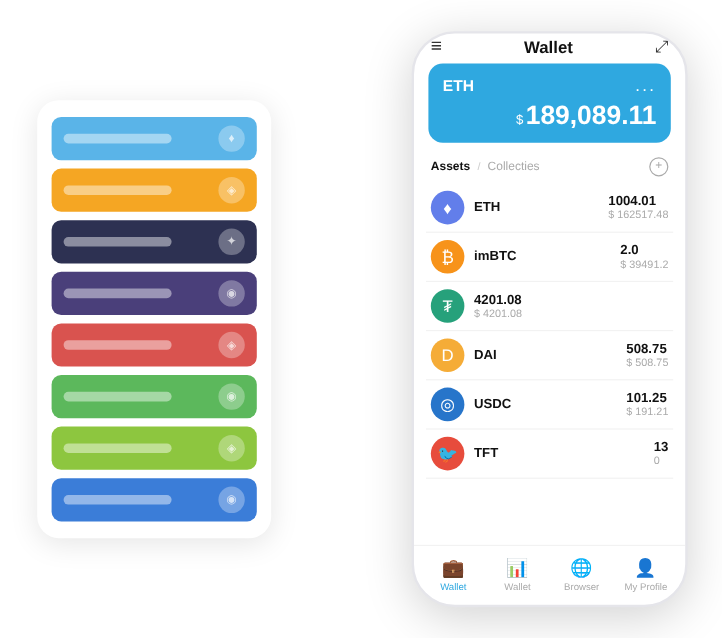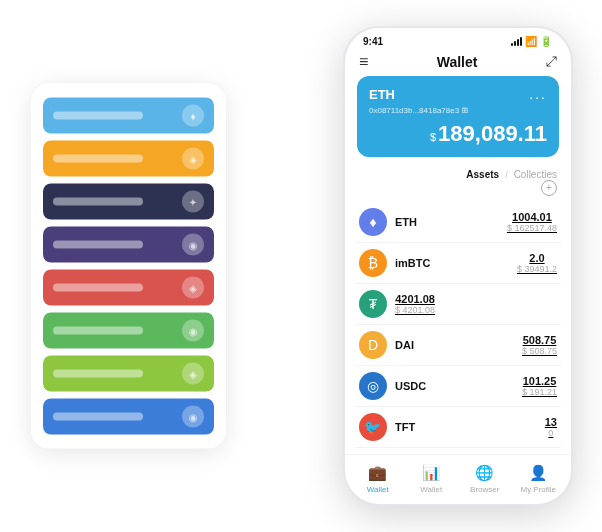--- a/index.html
+++ b/index.html
@@ -174,24 +174,23 @@
     .eth-card-currency {
       font-size: 11px;
       font-weight: 400;
       margin-right: 2px;
     }
 
     
     .assets-header {
       display: flex;
       justify-content: space-between;
-      align-items: flex-end;
+      align-items: center;
       padding: 4px 14px 6px;
       flex-shrink: 0;
-      flex-direction: column;
     }
 
     .assets-tabs {
       display: flex;
       gap: 6px;
       align-items: center;
       font-size: 10px;
     }
 
     .assets-tab-active {
@@ -248,22 +247,21 @@
     }
 
     .asset-name {
       font-size: 11px;
       font-weight: 600;
       color: #111;
       flex: 1;
     }
 
     .asset-amounts {
-      text-align: center;
-      text-decoration: underline;
+      text-align: left;
     }
 
     .asset-amount {
       font-size: 11px;
       font-weight: 600;
       color: #111;
     }
 
     .asset-usd {
       font-size: 9px;
@@ -359,46 +357,32 @@
     <div class="stack-card-icon">◈</div>
   </div>
       <div class="stack-card" style="background: rgb(59, 125, 216);">
     <div class="stack-card-label"></div>
     <div class="stack-card-icon">◉</div>
   </div>
     </div>
 
   <div class="phone">
 
-    <div class="status-bar">
-      <span>9:41</span>
-      <div class="status-icons">
-        <div class="signal-bars">
-          <div class="signal-bar" style="height:3px"></div>
-          <div class="signal-bar" style="height:5px"></div>
-          <div class="signal-bar" style="height:7px"></div>
-          <div class="signal-bar" style="height:9px"></div>
-        </div>
-        <span style="font-size:10px;">📶</span>
-        <span style="font-size:10px;">🔋</span>
-      </div>
-    </div>
 
     <div class="top-nav">
       <span class="hamburger-icon">≡</span>
       <span class="nav-title">Wallet</span>
       <span class="expand-icon">⤢</span>
     </div>
 
     <div class="eth-card">
       <div class="eth-card-top">
         <span class="eth-card-name">ETH</span>
         <span class="eth-card-dots">...</span>
       </div>
-      <div class="eth-card-address">0x08711d3b...8418a78e3  ⊞</div>
       <div class="eth-card-balance">
         <span class="eth-card-currency">$</span><span>189,089.11</span>
       </div>
     </div>
 
     <div class="assets-header">
       <div class="assets-tabs">
         <span class="assets-tab-active">Assets</span>
         <span class="assets-tab-separator">/</span>
         <span class="assets-tab-inactive">Collecties</span>

